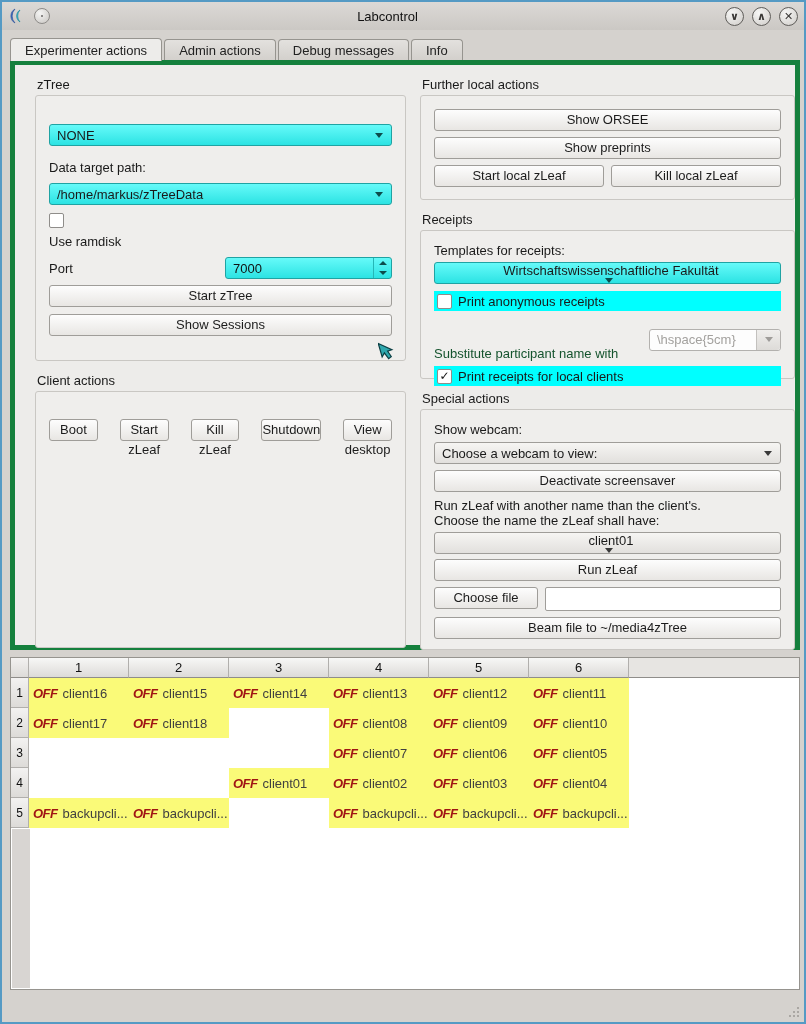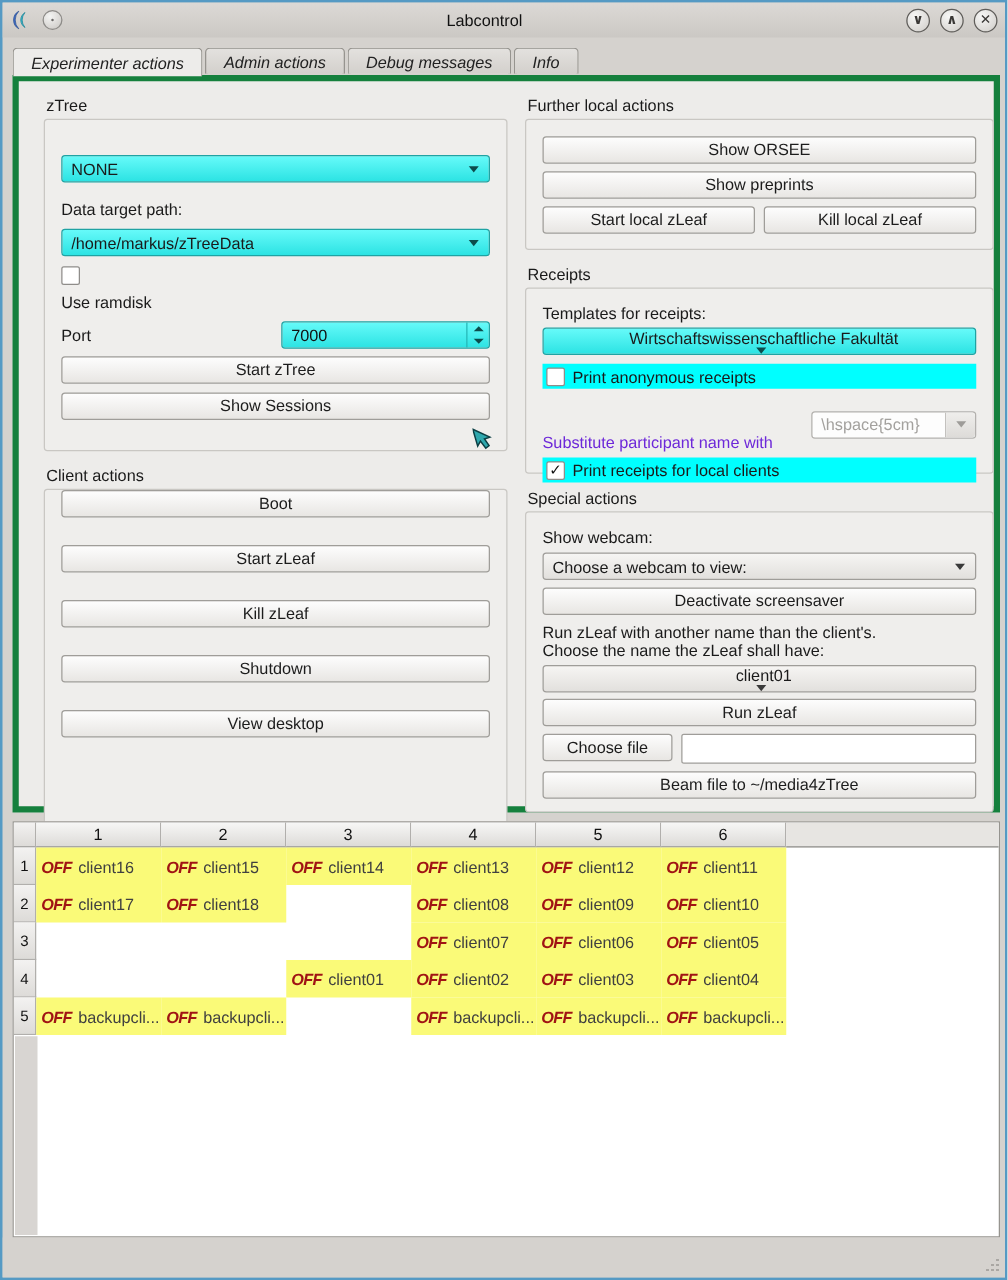--- a/index.html
+++ b/index.html
@@ -20,39 +20,39 @@
   .menu-btn::after { content:""; position:absolute; left:6px; top:6px; width:2px; height:2px;
               background:#6b6967; border-radius:50%; }
   .tb-title { flex:1; text-align:center; font-size:13px; color:#111; }
   .win-btns { display:flex; gap:8px; }
   .win-btn { width:19px; height:19px; border-radius:50%;
              background:radial-gradient(circle at 35% 30%,#f7f7f6,#cfccc8);
              border:1px solid #5f5d5a; color:#3a3836; font-size:11px; line-height:17px;
              text-align:center; font-weight:bold; }
 
   
-  .tabbar { position:absolute; left:8px; top:36px; height:23px; display:flex; align-items:flex-start; z-index:3;font-style:italic; }
+  .tabbar { position:absolute; left:8px; top:36px; height:23px; display:flex; align-items:center; z-index:3; }
   .tab { padding:3px 14px 4px 14px; margin-right:2px; background:linear-gradient(#e3e1de,#d3d0cc);
          border:1px solid #96948f; border-bottom:none; border-radius:4px 4px 0 0;
          font-size:13px; color:#222; height:21px; }
   .tab.active { background:#edecea; height:23px; padding-top:4px; border-color:#96948f; }
 
   
   .tabpanel { position:absolute; left:8px; top:58px; width:790px; height:590px;
               background:#edecea; border:5px solid #15803d; display:flex; }
   .col { display:flex; flex-direction:column; }
   .col-left  { width:372px; margin-left:20px; }
   .col-right { width:376px; margin-left:14px; }
 
   .group-title { font-size:13px; color:#1a1a1a; margin:12px 0 3px 2px; }
   .group-frame { background:#efeeec; border:1px solid #c9c7c3; border-radius:3px;
                  padding:0 13px; }
 
   .lbl { font-size:13px; color:#1a1a1a; }
-  .lbl.disabled { color:#6d28d9;margin-top:28px; }
+  .lbl.disabled { color:#14532d;margin-top:28px; }
 
   
   .btn { height:22px; background:linear-gradient(#fdfdfd,#e8e6e3); border:1px solid #9f9d99;
          border-radius:3px; font-size:13px; color:#1c1c1c; text-align:center; line-height:20px;
          width:100%; }
 
   
   .combo { height:22px; border:1px solid #9f9d99; border-radius:3px; display:flex;
            align-items:center; padding-left:7px; background:linear-gradient(#f6f5f3,#e2e0dd); }
   .combo .ctext { flex:1; white-space:nowrap; overflow:hidden; }
@@ -83,21 +83,21 @@
   .tri-up { width:0; height:0; border-left:4px solid transparent; border-right:4px solid transparent;
             border-bottom:4px solid #0c4c4c; }
   .tri-dn { width:0; height:0; border-left:4px solid transparent; border-right:4px solid transparent;
             border-top:4px solid #0c4c4c; }
 
   .text-input { height:24px; background:#fff; border:1px solid #9f9d99; border-radius:2px;
                 font:inherit; padding:0 5px; outline:none; }
 
   
   .g-ztree .group-frame  { height:266px; padding-top:20px; }
-  .g-client .group-frame { height:287px; display:flex; flex-direction:column; gap:22px; }
+  .g-client .group-frame { height:257px; padding-top:27px; display:flex; flex-direction:row; gap:22px; }
   .g-further .group-frame{ height:105px; padding-top:13px; }
   .g-receipts .group-frame{ height:149px; padding-top:12px; }
   .g-special .group-frame{ height:241px; padding-top:12px; }
   .row2 { display:flex; gap:7px; }
   .mt6 { margin-top:6px; } .mt7 { margin-top:7px; } .mt8 { margin-top:8px; }
   .mt5 { margin-top:5px; } .mt4 { margin-top:4px;flex-direction:column; } .mt14 { margin-top:14px; }
   .portrow { display:flex; align-items:center; justify-content:space-between; margin-top:8px; }
   .filerow { display:flex; gap:7px; margin-top:6px; }
   .filerow .btn.small { width:104px; flex:none; }
   .filerow .text-input { flex:1; }

